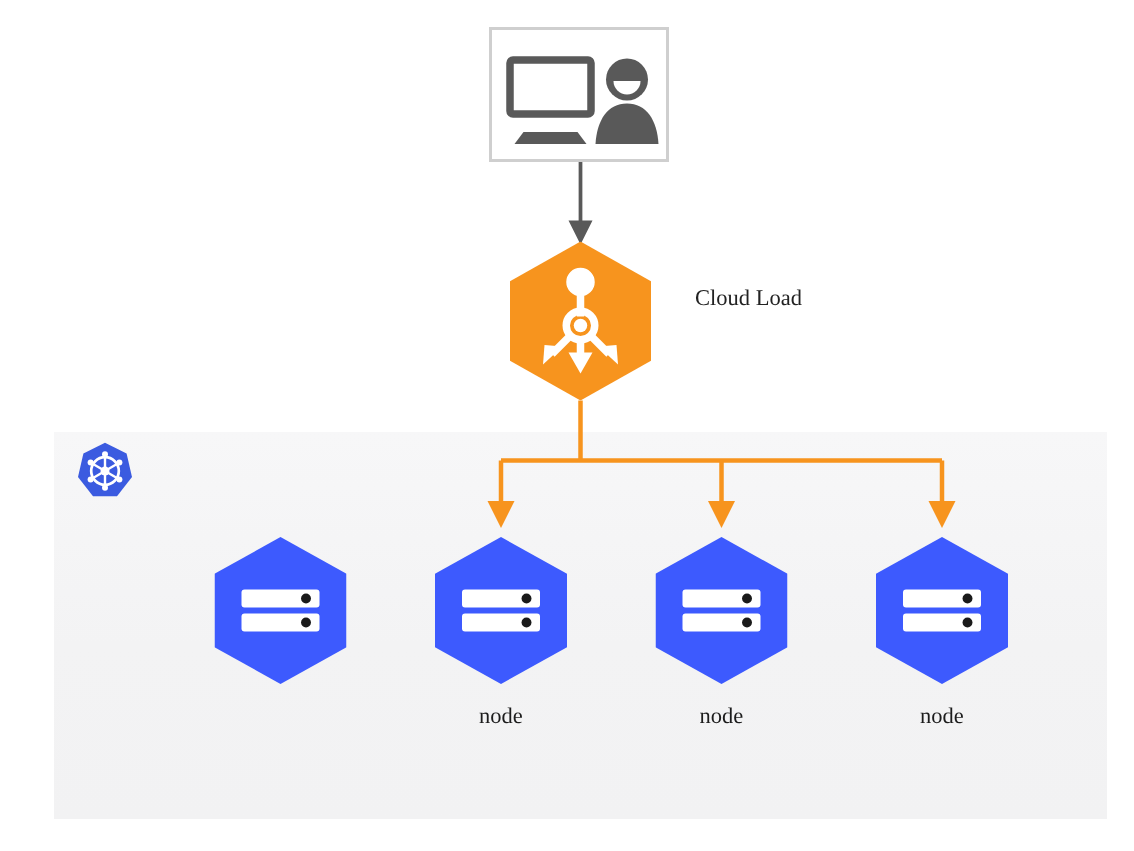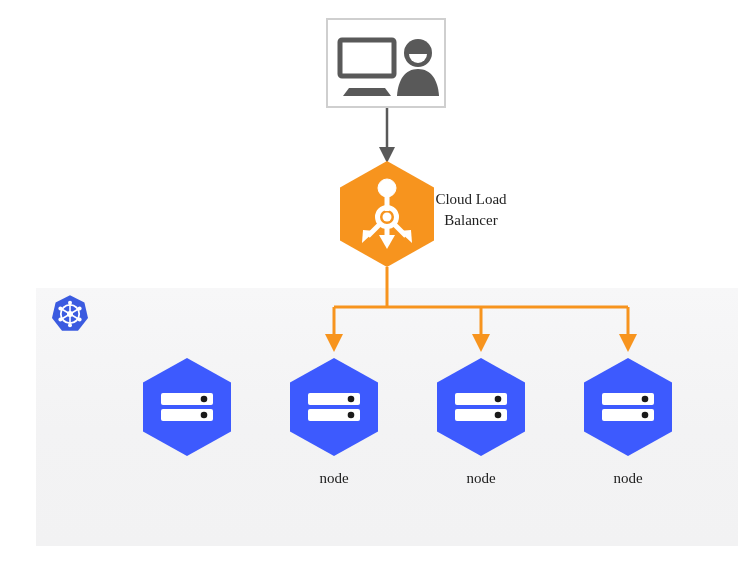--- a/index.html
+++ b/index.html
@@ -80,21 +80,21 @@
   }
 
   
   .hex-wrap {
     position: absolute;
   }
   .hex-svg { display: block; }
 
   .lb-label {
     position: absolute;
-    left: 416px;
+    left: 444px;
     top: 189px;
     width: 110px;
     font-family: "Liberation Serif", "DejaVu Serif", serif;
     font-size: 15px;
     line-height: 21px;
     color: #222222;
     text-align: center;
   }
 
   .node-label {
@@ -174,21 +174,20 @@
         <line x1="47" y1="66" x2="47" y2="78" stroke-width="5"></line>
         <polygon points="22,82 23,69 35,70" stroke="none"></polygon>
         <polygon points="72,82 71,69 59,70" stroke="none"></polygon>
         <polygon points="47,88 39,74 55,74" stroke="none"></polygon>
       </g>
     </svg>
   </div>
 
   <div class="lb-label">
     <div>Cloud Load</div>
-    <div>Balancer</div>
   </div>
 
   <svg class="connector">
     <g stroke="#F7941E" stroke-width="3" fill="none">
       <line x1="387" y1="267" x2="387" y2="307"></line>
       <line x1="334" y1="307" x2="628" y2="307"></line>
       <line x1="334" y1="307" x2="334" y2="338"></line>
       <line x1="481" y1="307" x2="481" y2="338"></line>
       <line x1="628" y1="307" x2="628" y2="338"></line>
     </g>

